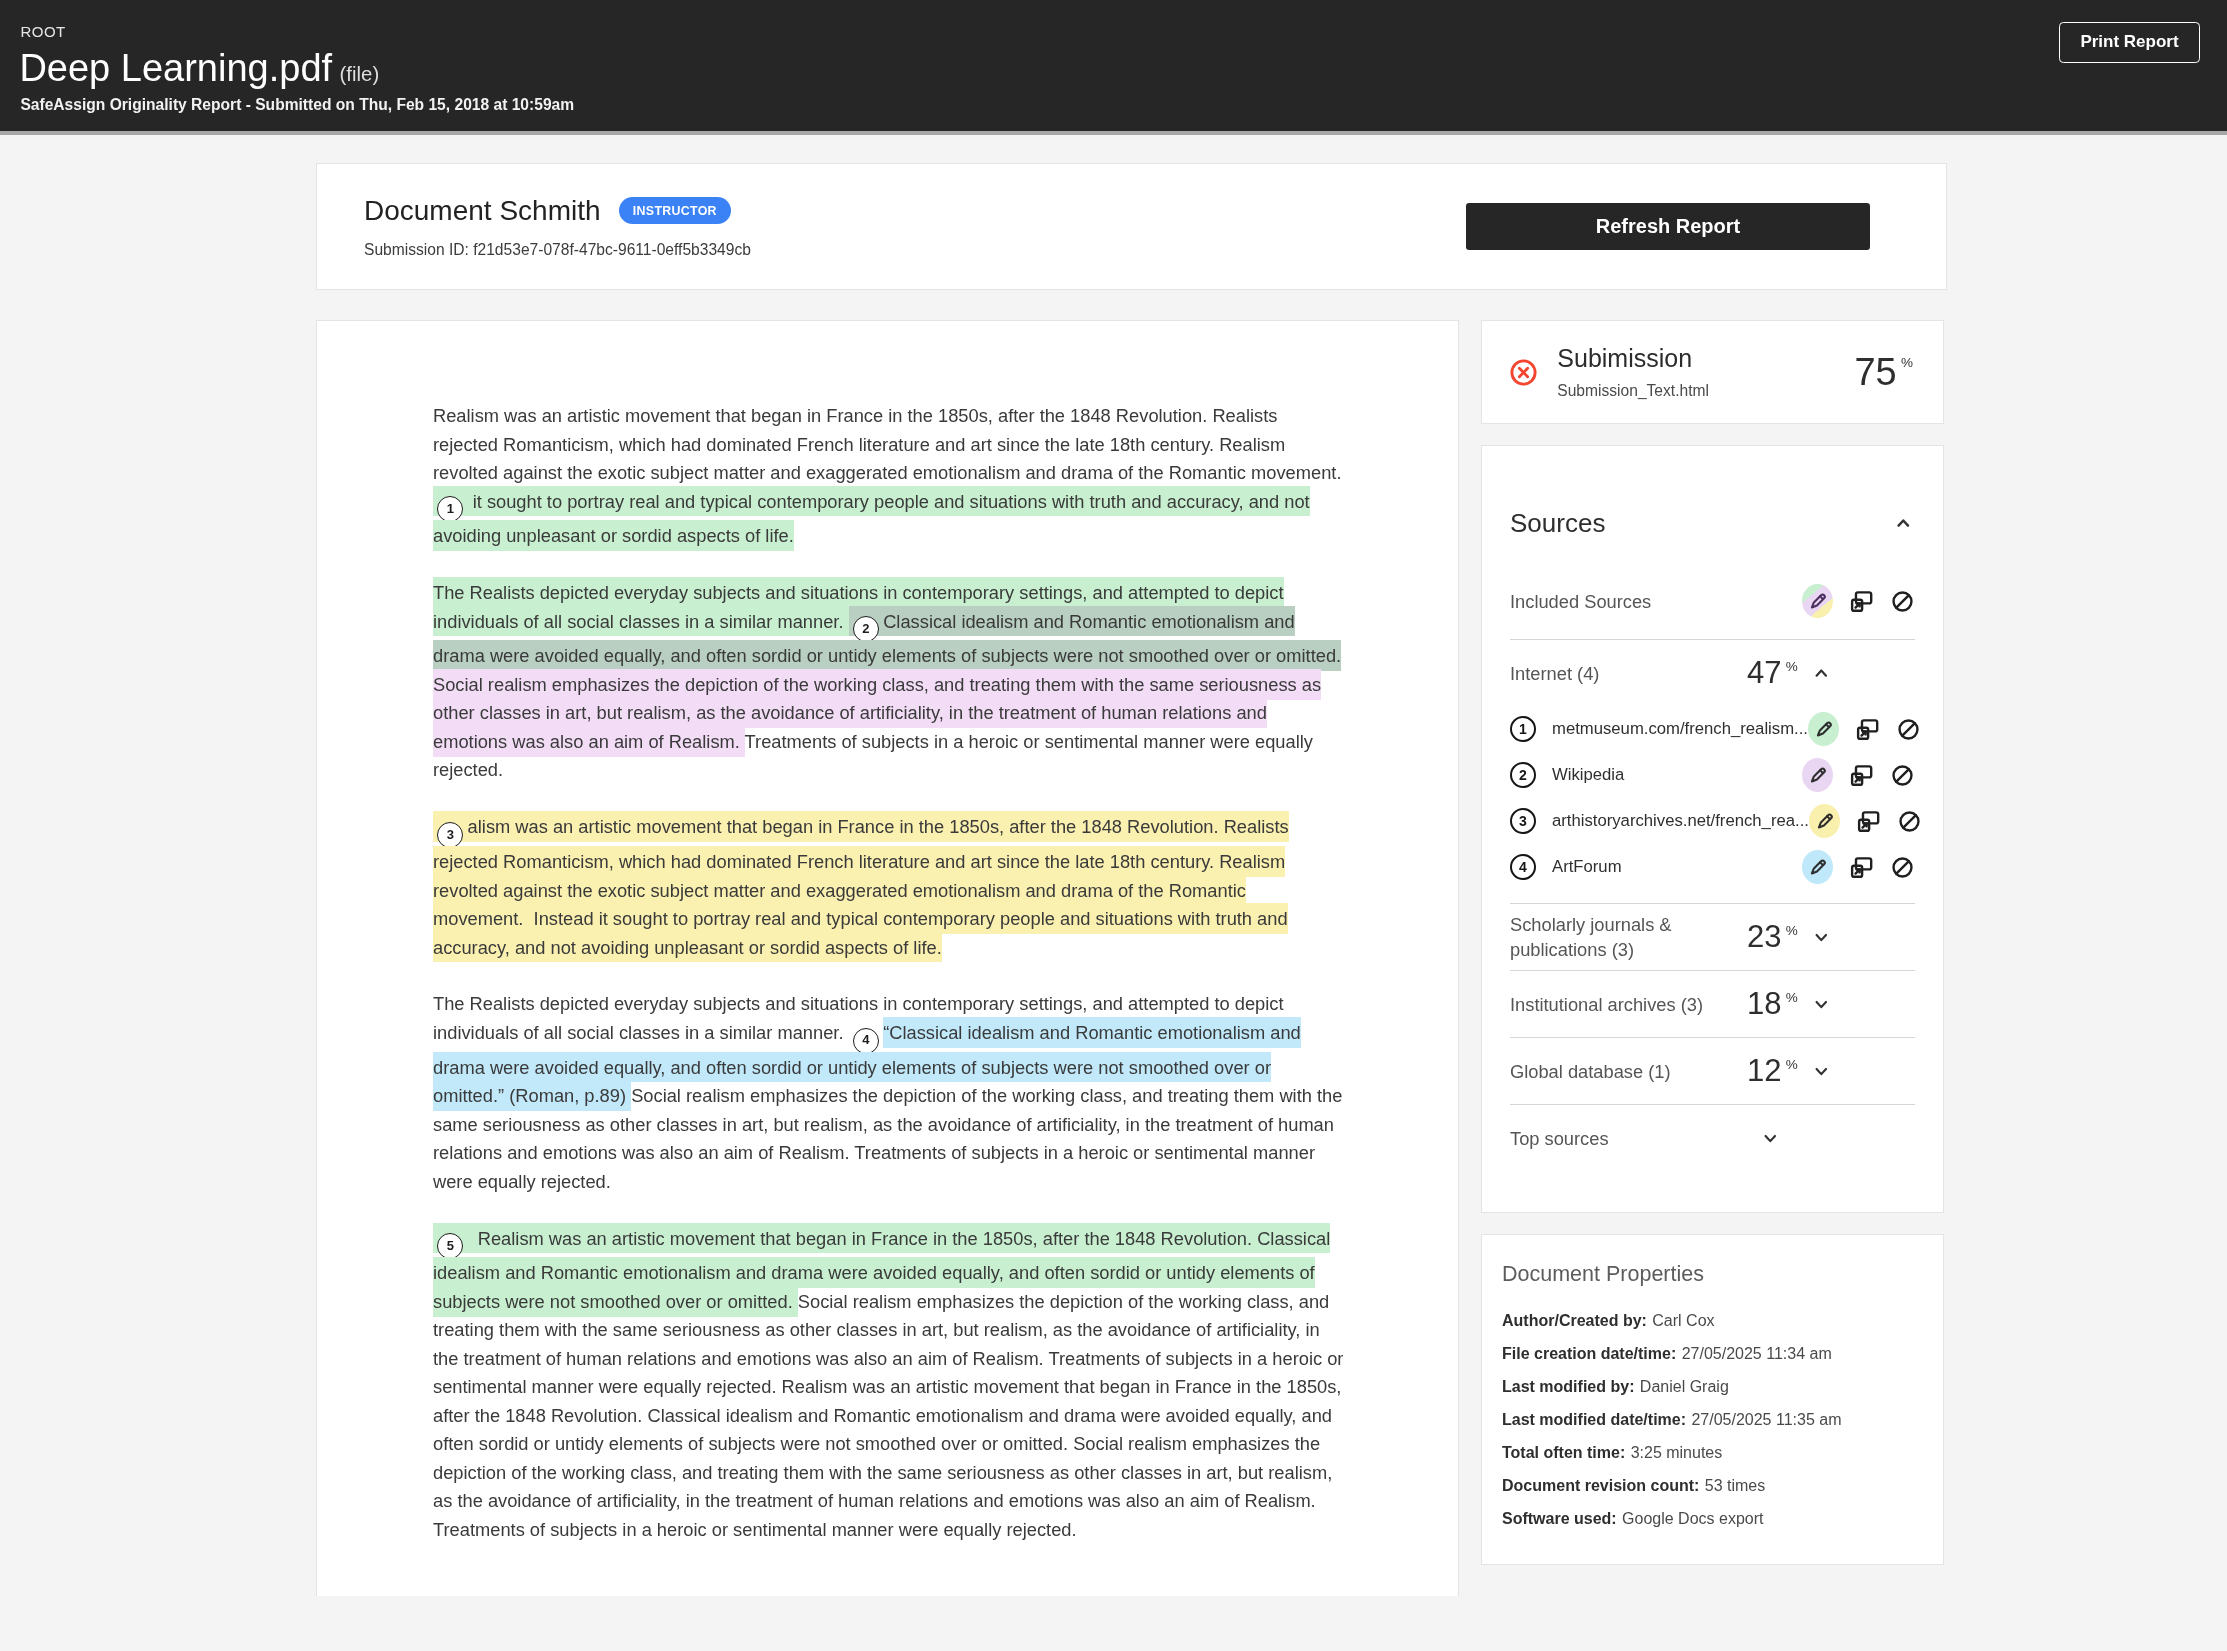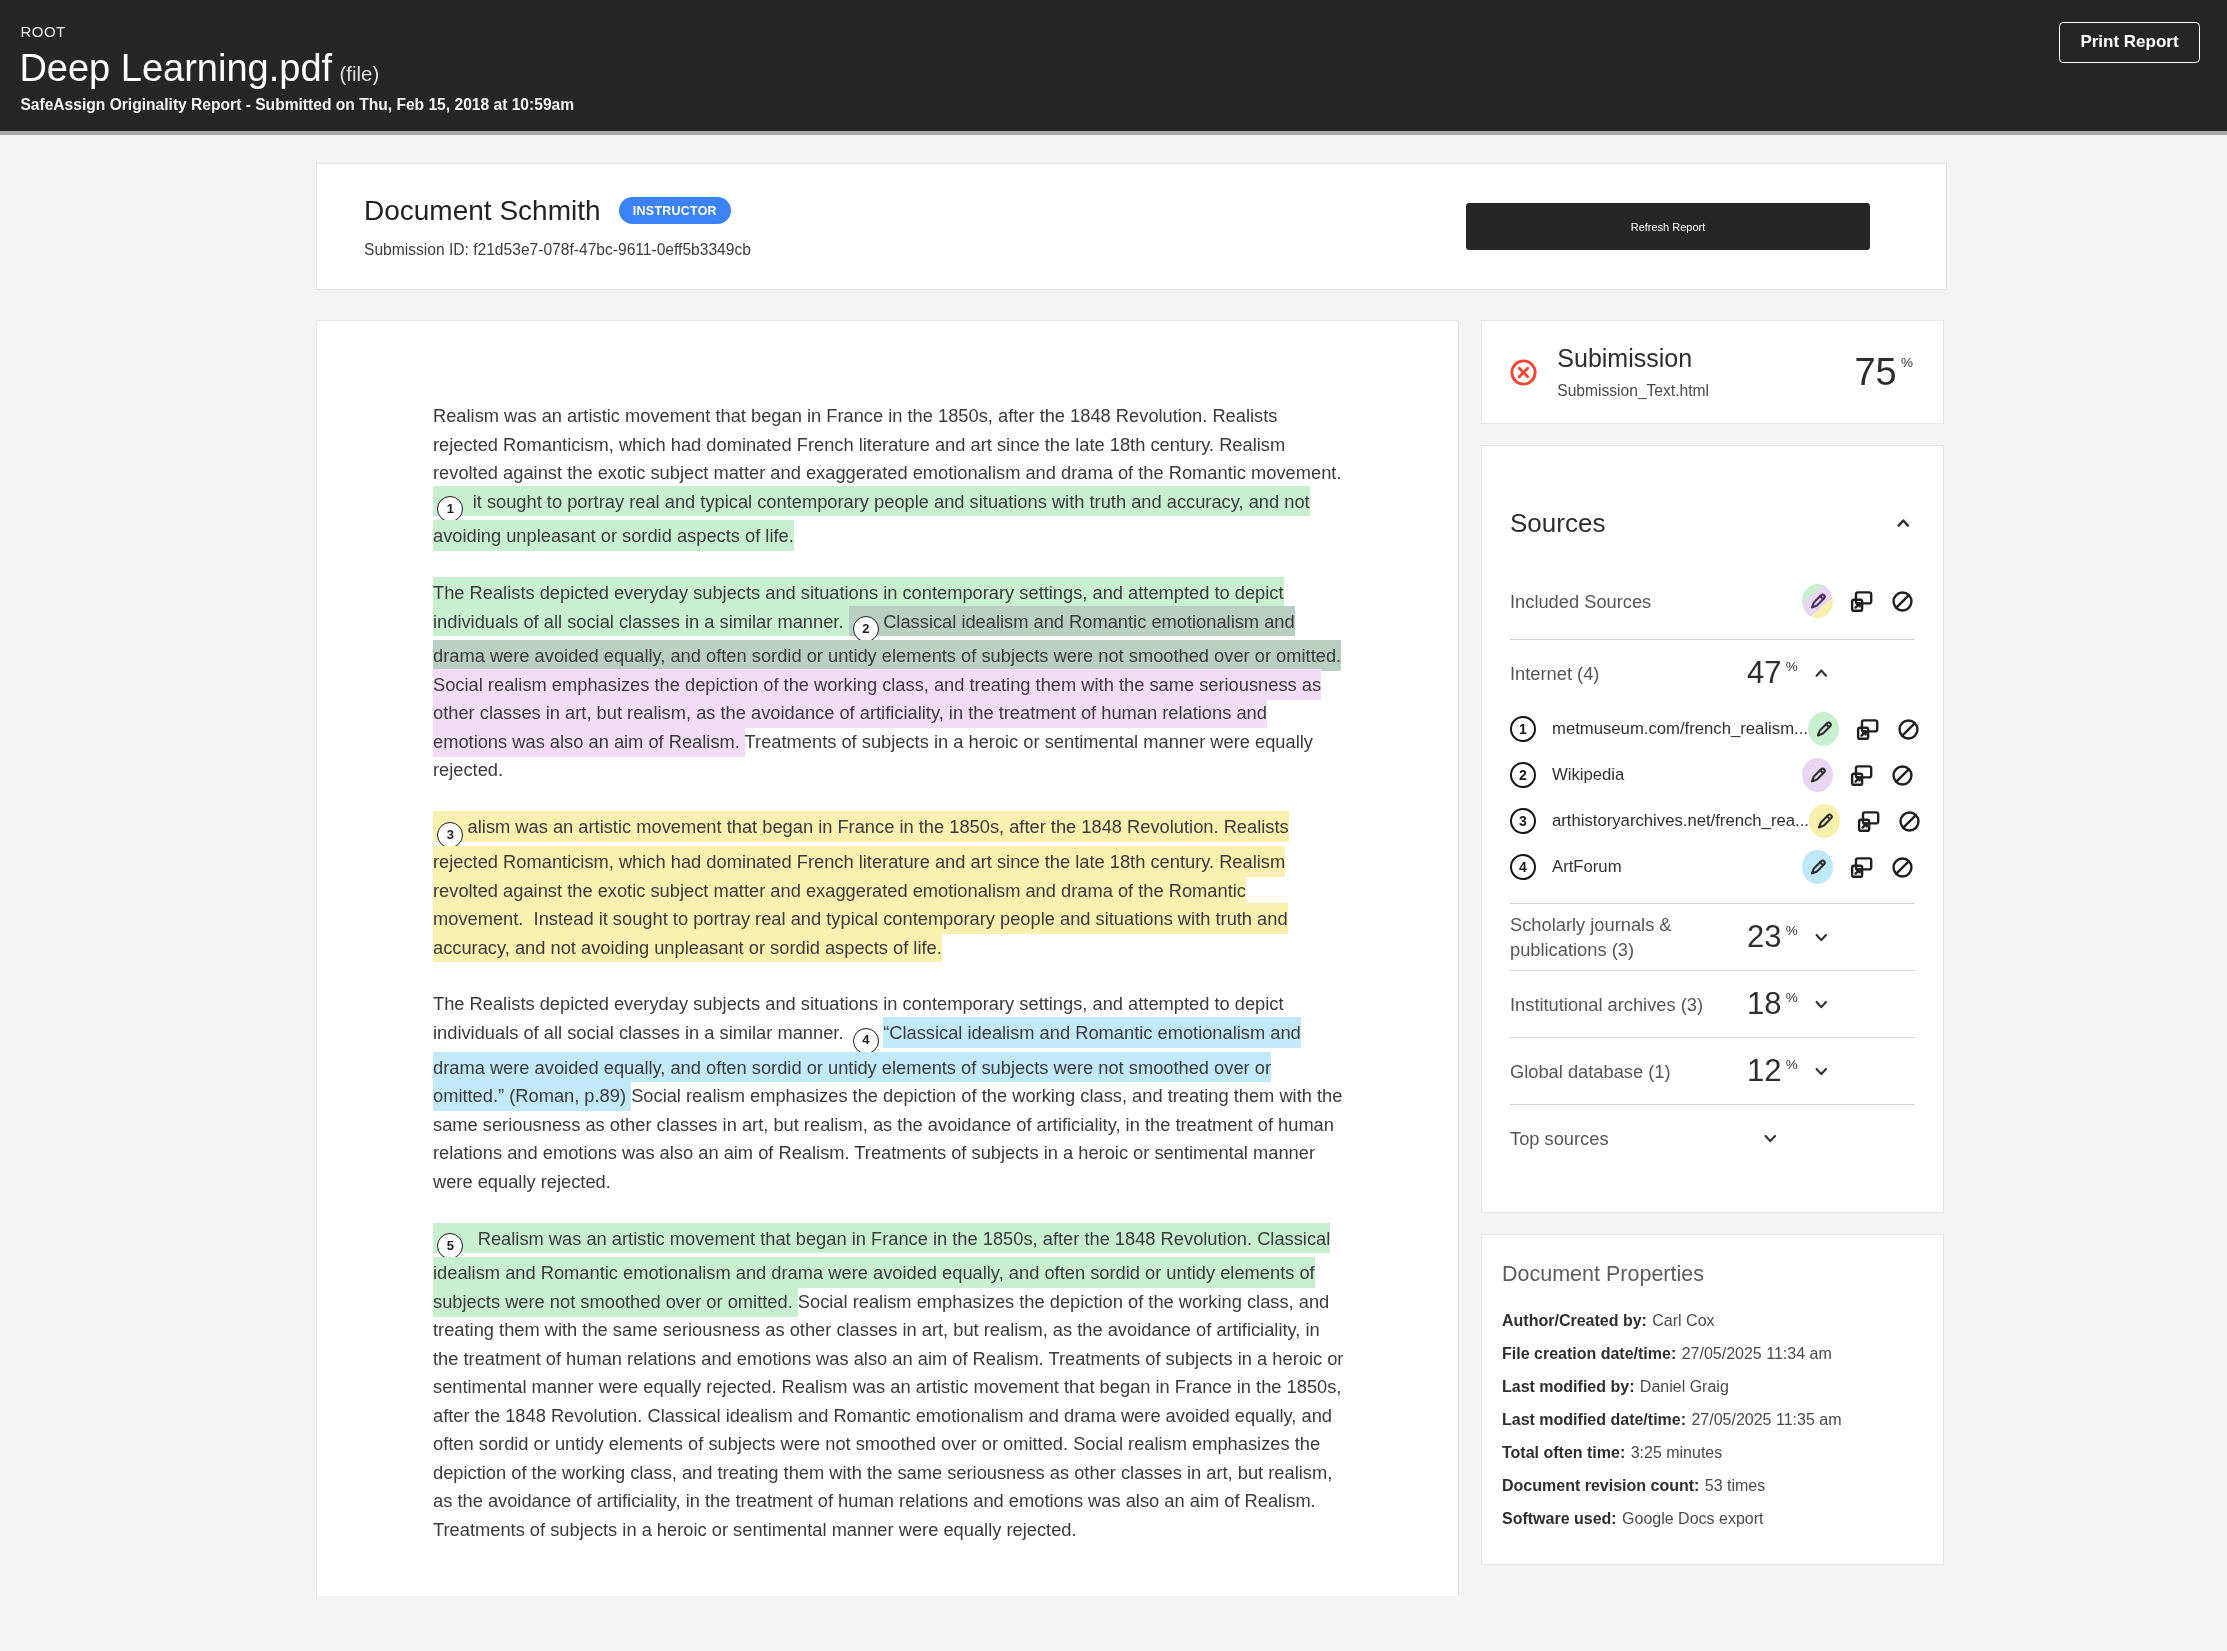--- a/index.html
+++ b/index.html
@@ -16,21 +16,21 @@
   
   .card{position:absolute;background:#fff;border:1.1px solid #e4e4e4;box-sizing:border-box;}
 
   
   .info-card{left:316px;top:163px;width:1631px;height:127px;display:flex;align-items:center;padding:0 76px 0 47px;}
   .info-left{flex:1;}
   .name-row{display:flex;align-items:center;gap:18.3px;}
   .student-name{font-size:28px;color:#222;}
   .role-badge{background:#3b82f6;color:#fff;font-size:12.4px;font-weight:700;letter-spacing:0.3px;border-radius:538px;padding:6.5px 14px;}
   .submission-id{margin-top:14px;font-size:15.6px;color:#3c3c3c;}
-  .refresh-btn{width:404px;height:47px;background:#262626;color:#fff;border:none;border-radius:3.2px;font-size:11px;font-weight:400;cursor:pointer;font-family:inherit;}
+  .refresh-btn{width:404px;height:47px;background:#262626;color:#fff;border:none;border-radius:3.2px;font-size:20px;font-weight:700;cursor:pointer;font-family:inherit;}
 
   
   .doc-card{left:316px;top:320px;width:1143px;height:1350px;display:flex;flex-direction:column;}
   .doc-text{flex:1;padding:81px 113px 0 116px;font-size:18.3px;line-height:28.5px;color:#3a3a3a;overflow:hidden;}
   .doc-text p{margin:0 0 28.5px 0;}
   .hl-green{background:#c8f0d0;padding:4.8px 0;}
   .hl-green2{background:#b8cfc2;padding:4.8px 0;}
   .hl-purple{background:#f2dcf6;padding:4.8px 0;}
   .hl-yellow{background:#faf0b0;padding:4.8px 0;}
   .hl-blue{background:#c1e9fa;padding:4.8px 0;}

